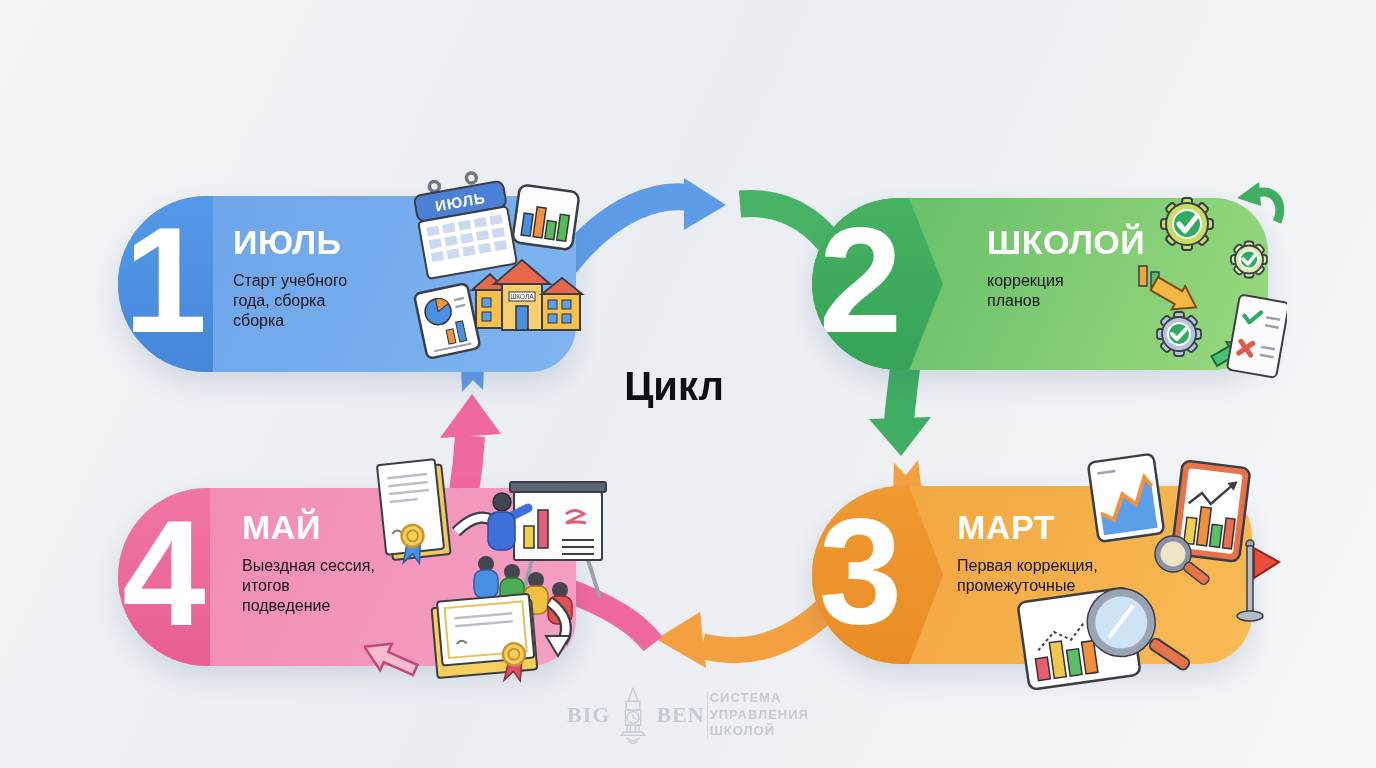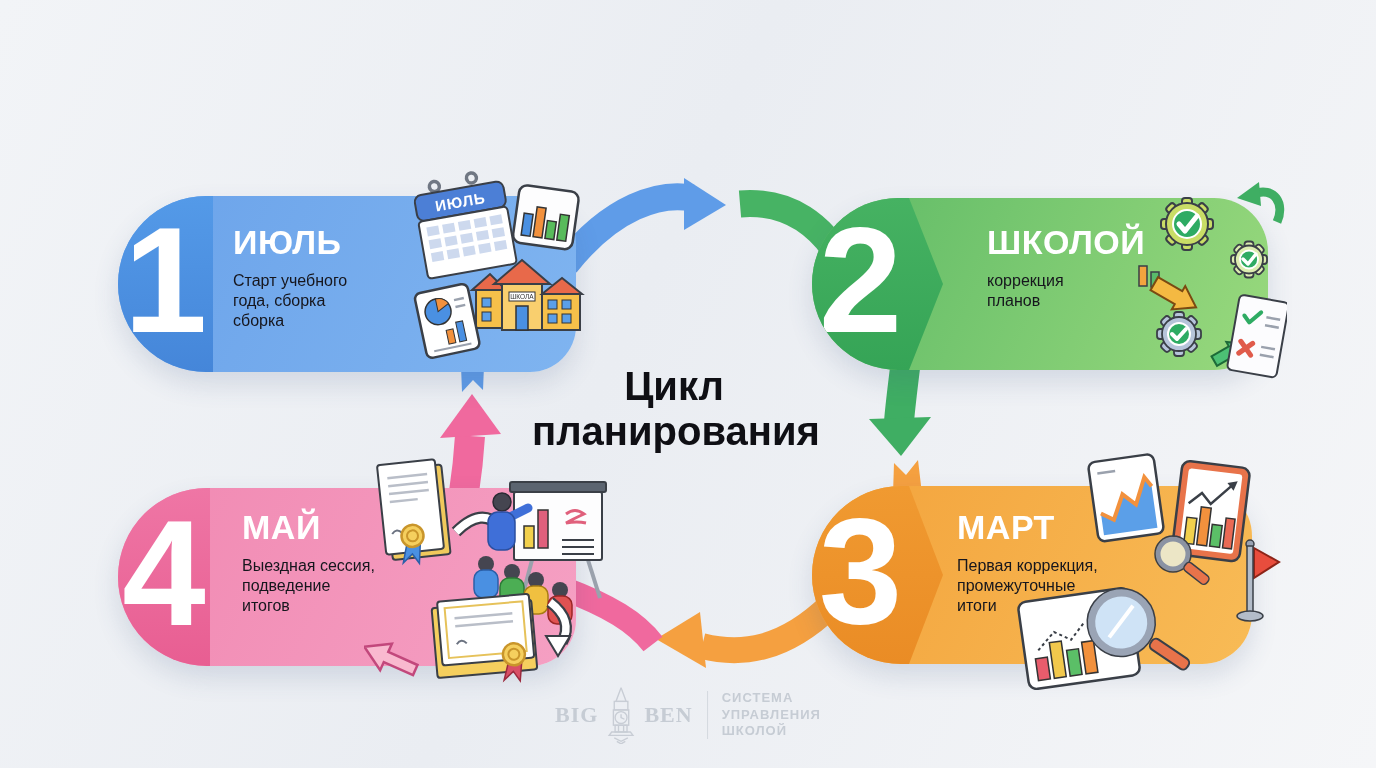--- a/index.html
+++ b/index.html
@@ -66,21 +66,21 @@
   .center-label {
     position:absolute; left:532px; top:364px; width:284px; z-index:2;
     text-align:center; font-size:40px; font-weight:bold; line-height:1.12;
     color:#0f0f14;
   }
   .icon-cluster { position:absolute; z-index:4; }
 
   
   .logo {
     position:absolute; left:50%; top:686px; transform:translateX(-50%);
-    display:flex; align-items:center; gap:14px; z-index:2; color:#c6ccd4;
+    display:flex; align-items:center; gap:2px; z-index:2; color:#c6ccd4;
   }
   .brand { display:flex; align-items:center; gap:6px;
     font-family:"Liberation Serif", serif; font-size:22px; font-weight:bold;
     letter-spacing:1px; }
   .logo-div { width:1px; height:48px; background:#d4d9df; }
   .tagline { font-size:13px; font-weight:bold; letter-spacing:1px; line-height:1.3; }
 </style>
 </head>
 <body>
 
@@ -143,42 +143,40 @@
 
   <div class="block b3">
     <div class="zone">
       <div class="num">3</div>
     </div>
     <div class="txt">
       <div class="month">МАРТ</div>
       <div class="desc">
         <div>Первая коррекция,</div>
         <div>промежуточные</div>
-        <div>итоги</div>
       </div>
     </div>
   </div>
 
   <div class="block b4">
     <div class="zone">
       <div class="num">4</div>
     </div>
     <div class="txt">
       <div class="month">МАЙ</div>
       <div class="desc">
         <div>Выездная сессия,</div>
+        <div>итогов</div>
         <div>подведение</div>
-        <div>итогов</div>
       </div>
     </div>
   </div>
 
   <div class="center-label">
     <div>Цикл</div>
-    <div>планирования</div>
   </div>
 
   <svg class="icon-cluster" style="left:410px;top:166px;" width="178" height="200" viewBox="0 0 178 200">
     <g transform="rotate(-10 54 62)">
       <circle cx="32" cy="16" r="5" fill="none" stroke="#707783" stroke-width="3.5"></circle>
       <circle cx="70" cy="14" r="5" fill="none" stroke="#707783" stroke-width="3.5"></circle>
       <rect x="10" y="22" width="90" height="26" rx="7" fill="#4c7fd6" stroke="#3a3f47" stroke-width="2"></rect>
       <text x="55" y="41" font-size="15" font-weight="bold" fill="#ffffff" text-anchor="middle" letter-spacing="1">ИЮЛЬ</text>
       <rect x="10" y="48" width="90" height="58" rx="4" fill="#ffffff" stroke="#3a3f47" stroke-width="2"></rect>
       <g fill="#cdd9ee">

